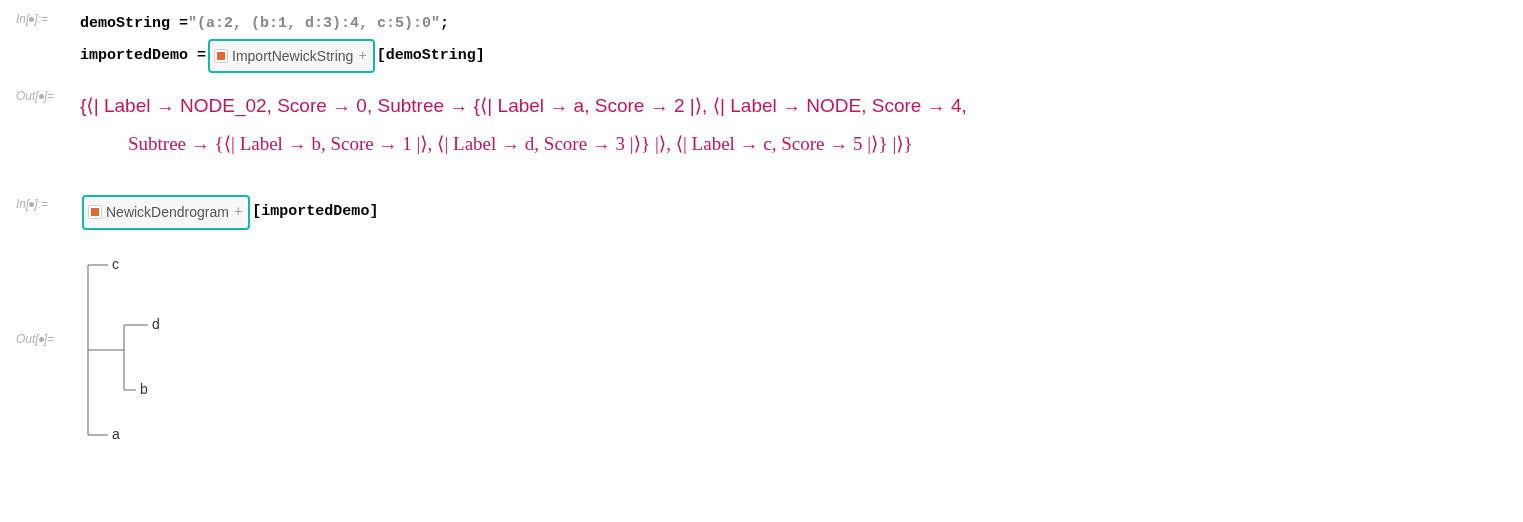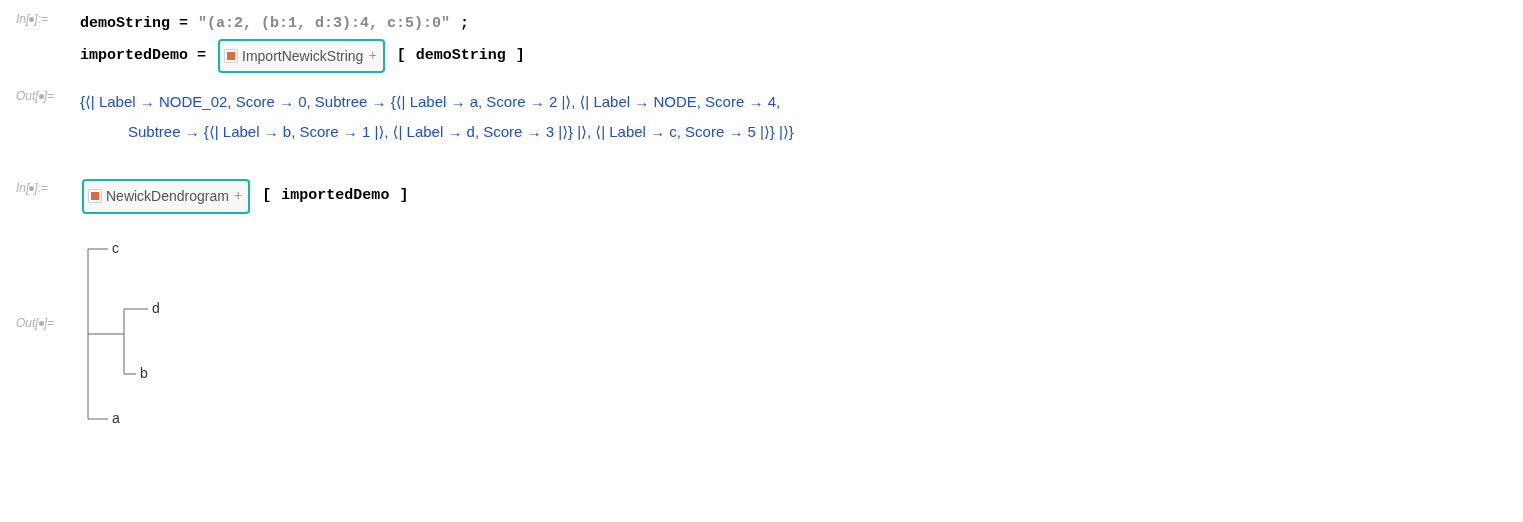--- a/index.html
+++ b/index.html
@@ -39,21 +39,20 @@
     }
     .input-line {
       font-family: "Courier New", monospace;
       font-weight: bold;
       font-size: 15px;
       color: #000;
       line-height: 1.9;
       display: flex;
       align-items: center;
       flex-wrap: wrap;
-      gap: 10px;
     }
     .input-line .string {
       color: #888;
     }
     .resource-box {
       display: inline-flex;
       align-items: center;
       border: 2px solid #14b8a6;
       border-radius: 4px;
       background: #f7f7f7;
@@ -84,25 +83,25 @@
       margin-right: 3px;
     }
     .resource-plus {
       color: #999;
       font-size: 14px;
       margin-right: 2px;
       margin-left: 2px;
     }
     .output-line {
       font-family: "Lucida Grande", Arial, sans-serif;
-      font-size: 15px;
-      color: #1d4ed8;
+      font-size: 19px;
+      color: #be185d;
       line-height: 2.0;
     }
-    .indent1 { padding-left: 48px; display: block; }
+    .indent1 { padding-left: 48px; display: block; font-family: Liberation Serif, serif; }
     .dendro {
       margin-top: 6px;
     }
   </style>
 </head>
 <body>
 
 <div class="cell">
   <div class="cell-label">
     <span>In[</span><span class="dot"></span><span>]:=</span>

